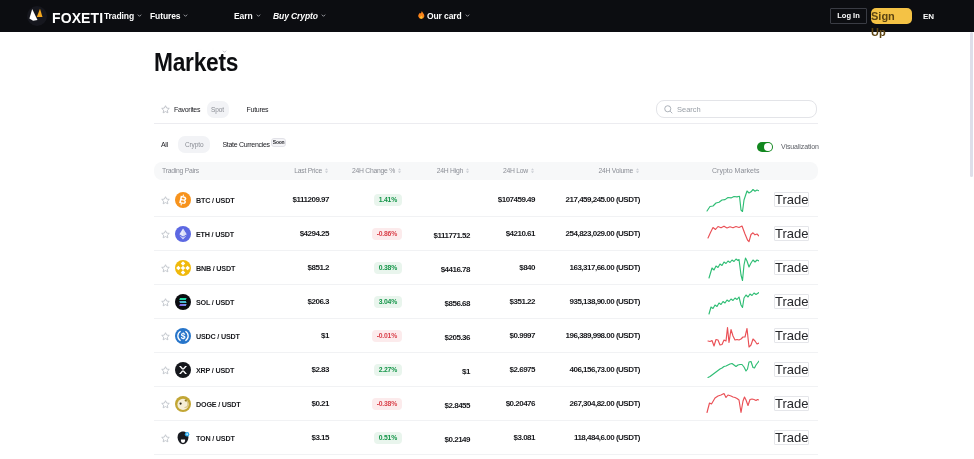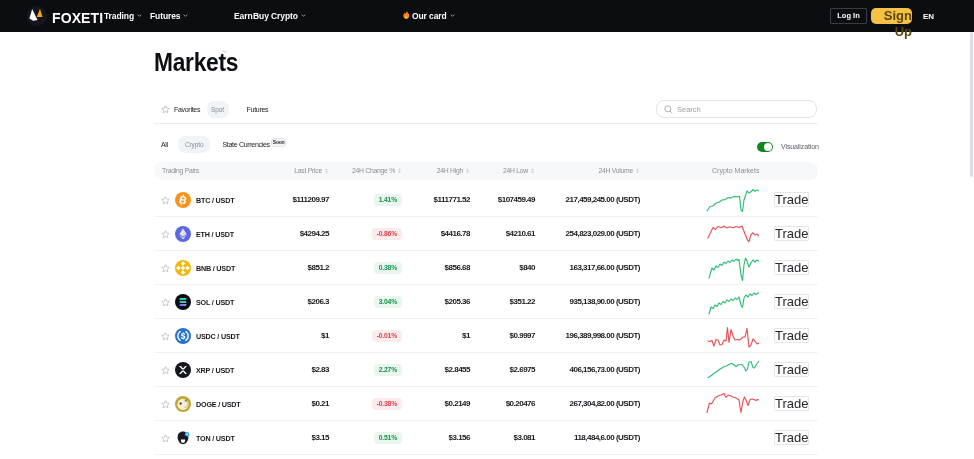--- a/index.html
+++ b/index.html
@@ -11,22 +11,22 @@
 #logo { position:absolute; left:27px; top:6px; width:20px; height:20px; }
 #brand { position:absolute; left:52px; top:10px; font-size:14px; font-weight:bold;
   color:#fff; letter-spacing:0.1px; }
 .navlink { position:absolute; top:0; height:32px; line-height:32px; font-size:8.5px;
   font-weight:bold; color:#fefefe; letter-spacing:-0.1px; white-space:nowrap; }
 .chev { display:inline-block; width:5px; height:5px; margin-left:3px; vertical-align:1px; }
 #loginbtn { position:absolute; left:830px; top:8px; width:37px; height:16px;
   border:1px solid #3a3c44; border-radius:1px; color:#fff; font-size:7.5px; font-weight:bold;
   text-align:center; line-height:14px; }
 #signupbtn { position:absolute; left:871px; top:8px; width:41px; height:16px;
-  background:#f4c245; border-radius:5px; color:#5d4512; font-size:13px; font-weight:bold;
-  text-align:right; line-height:16px;padding-left:8px; }
+  background:#f4c245; border-radius:5px; color:#5d4512; font-size:11px; font-weight:bold;
+  text-align:left; line-height:16px; }
 #en { position:absolute; left:923px; top:12px; font-size:8px; font-weight:bold; color:#fff; }
 
 
 #scrollthumb { position:absolute; left:970px; top:32px; width:2.5px; height:145px;
   background:#dedee9; border-radius:2px; }
 
 
 #h1 { position:absolute; left:154px; top:47px; font-size:26px; font-weight:bold;
   color:#0d0e11; letter-spacing:-0.3px; transform:scaleX(0.875); transform-origin:0 0; }
 .row1txt { font-size:7px; font-weight:normal; color:#202126; letter-spacing:-0.3px; }
@@ -54,21 +54,21 @@
 .th svg { vertical-align:0px; margin-left:2px; }
 #rows { margin-top:3px; }
 .r { height:34px; border-bottom:1px solid #f1f2f4; position:relative; }
 .star { position:absolute; left:7px; top:13px; }
 .coin { position:absolute; left:21px; top:9px; width:16px; height:16px; }
 .pair { position:absolute; left:42px; top:12.8px; font-size:7.2px; font-weight:bold; color:#191a1e;
   letter-spacing:-0.2px; }
 .num { position:absolute; top:12.3px; font-size:8px; font-weight:bold; color:#17181c;
   letter-spacing:-0.5px; white-space:nowrap; }
 .price { right:489px; }
-.high { right:348px; }
+.high { right:348px;margin-top:36px; }
 .low { right:283px; }
 .vol { right:178px; }
 .badge { position:absolute; top:11px; right:416px; height:12px; line-height:12px;
   border-radius:4px; font-size:6.8px; font-weight:bold; padding:0 5px; letter-spacing:-0.2px; }
 .badge.up { background:#e9f5ed; color:#129447; }
 .badge.dn { background:#fcebec; color:#d9404a; }
 .spark { position:absolute; left:552px; top:4px; }
 .trade { position:absolute; left:620px; top:9px; width:35px; height:15px;
   border:1px solid #e5e6ea; border-radius:1px; font-size:13px; color:#26272b;
   text-align:center; line-height:13.5px; background:#fff; }
@@ -88,24 +88,24 @@
       </svg></div>
   <div class="navlink" style="left:150px;">Futures<svg class="chev" viewBox="0 0 6 6">
         <polyline points="1,2 3,4 5,2" fill="none" stroke="#b6b7bd" stroke-width="1"></polyline>
       </svg></div>
   <div class="navlink" style="left:197px;margin-top:36px;">Tools<svg class="chev" viewBox="0 0 6 6">
         <polyline points="1,2 3,4 5,2" fill="none" stroke="#b6b7bd" stroke-width="1"></polyline>
       </svg></div>
   <div class="navlink" style="left:234px;">Earn<svg class="chev" viewBox="0 0 6 6">
         <polyline points="1,2 3,4 5,2" fill="none" stroke="#b6b7bd" stroke-width="1"></polyline>
       </svg></div>
-  <div class="navlink" style="left:253px;">Buy Crypto<svg class="chev" viewBox="0 0 6 6">
-        <polyline points="1,2 3,4 5,2" fill="none" stroke="#b6b7bd" stroke-width="1"></polyline>
-      </svg></div>
-  <div class="navlink" style="left:403px;"><svg width="7" height="9" viewBox="0 0 7 9" style="vertical-align:-1px;margin-right:2px;">
+  <div class="navlink" style="left:273px;font-style:italic;">Buy Crypto<svg class="chev" viewBox="0 0 6 6">
+        <polyline points="1,2 3,4 5,2" fill="none" stroke="#b6b7bd" stroke-width="1"></polyline>
+      </svg></div>
+  <div class="navlink" style="left:418px;"><svg width="7" height="9" viewBox="0 0 7 9" style="vertical-align:-1px;margin-right:2px;">
         <path d="M3.8,0 C4.2,1.6 6.4,2.6 6.4,5.2 A3.2,3.4 0 0 1 0.2,5.2 C0.2,3.6 1.3,3 1.8,1.8 C2.4,2.8 3.3,2.4 3.8,0 Z" fill="#f8821a"></path>
         <path d="M3.4,4.5 C3.7,5.3 4.6,5.6 4.6,6.7 A1.4,1.4 0 0 1 1.9,6.7 C1.9,5.8 2.9,5.5 3.4,4.5 Z" fill="#fdc22e"></path>
       </svg>Our card<svg class="chev" viewBox="0 0 6 6">
         <polyline points="1,2 3,4 5,2" fill="none" stroke="#b6b7bd" stroke-width="1"></polyline>
       </svg></div>
   <div id="loginbtn">Log In</div>
   <div id="signupbtn">Sign Up</div>
   <div id="en">EN</div>
 </div>
 <div id="scrollthumb"></div>

